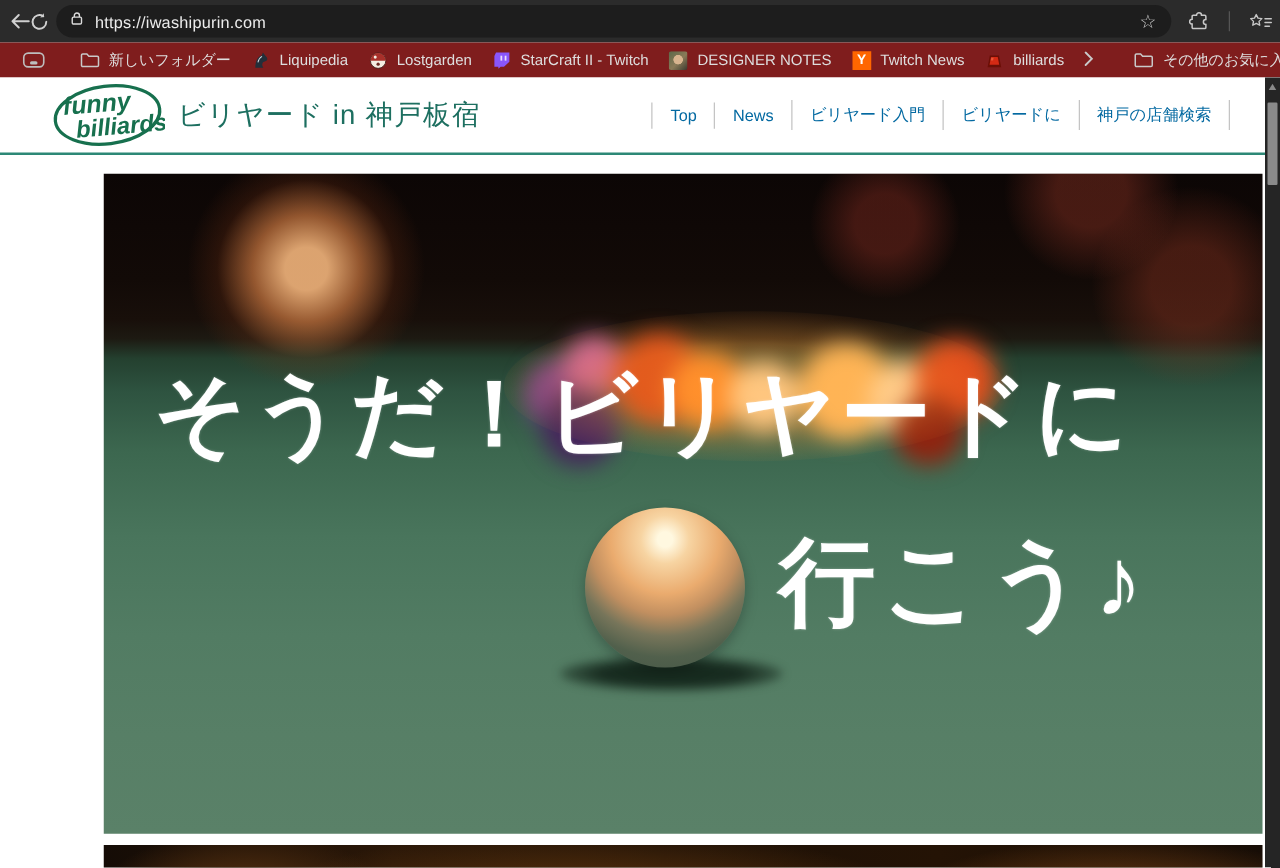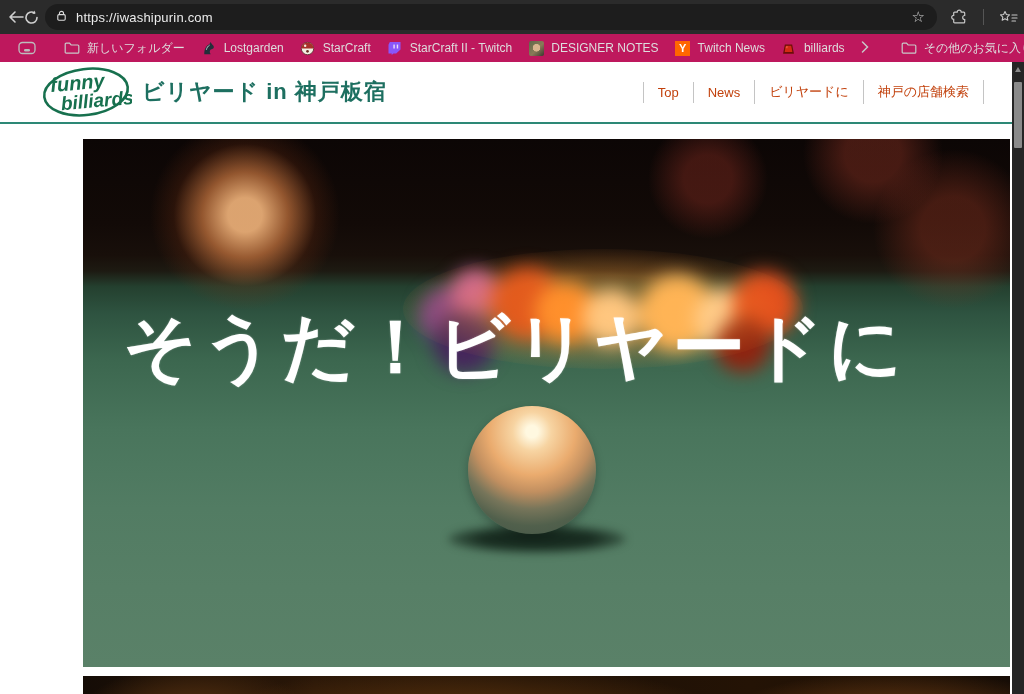--- a/index.html
+++ b/index.html
@@ -11,44 +11,44 @@
   .nav-btn { width:28px; height:28px; display:flex; align-items:center; justify-content:center; cursor:pointer; border-radius:4px; }
   .nav-btn svg { display:block; }
   .urlbar { flex:0 0 auto; width:892px; height:26px; margin-left:6px; background:#1d1d1d;
     border-radius:14px; display:flex; align-items:center; padding:0 10px; }
   .url-text { color:#ececec; font-size:13px; margin-left:8px; flex:1; letter-spacing:.2px; }
   .url-star { color:#cfcfcf; font-size:15px; padding:0 2px; cursor:pointer; }
   .chrome-right { display:flex; align-items:center; margin-left:8px; gap:10px; }
   .vdiv { width:1px; height:16px; background:#555; }
 
   
-  .bmbar { height:28px; background:#be185d; display:flex; align-items:center; padding:0 10px;
+  .bmbar { height:28px; background:#7f1d1d; display:flex; align-items:center; padding:0 10px;
     color:#dedede; font-size:12px; }
   .bm { display:flex; align-items:center; gap:7px; padding:3px 8px; border-radius:4px; cursor:pointer; white-space:nowrap; }
   .bm-ico { width:16px; height:16px; display:flex; align-items:center; justify-content:center; }
   .hn-ico { width:15px; height:15px; background:#ff6600; color:#fff; font-weight:bold; font-size:11px;
     display:flex; align-items:center; justify-content:center; }
   .dn-ico { width:15px; height:15px; border-radius:2px;
     background: radial-gradient(circle at 50% 45%, #d8b48e 0 32%, transparent 36%),
                 linear-gradient(135deg,#5c6848,#8a7a58 55%,#39382e); }
   .bm-spacer { margin-left:auto; }
   .bm-chev { padding:2px 8px; cursor:pointer; }
 
   
   .page { position:relative; width:1024px; height:632px; background:#fff; }
   .scrollbar { position:absolute; right:0; top:0; width:12px; height:632px; background:#252525; }
   .scroll-thumb { position:absolute; left:2px; top:20px; width:8px; height:66px; background:#8a8a8a; border-radius:1px; }
   .scroll-arrow { position:absolute; left:3px; top:5px; width:0; height:0;
     border-left:3px solid transparent; border-right:3px solid transparent; border-bottom:5px solid #8a8a8a; }
 
   .site-header { height:62px; display:flex; align-items:center; padding:0 28px 0 40px;
     border-bottom:2px solid #2d8876; width:1012px; }
-  .site-title { color:#1d6f60; font-size:22px; font-weight:bold; margin-left:10px; letter-spacing:1px; }
+  .site-title { color:#1d6f60; font-size:22px; font-weight:normal; margin-left:10px; letter-spacing:1px; }
   .site-nav { margin-left:auto; display:flex; align-items:center; font-size:13px; }
-  .site-nav a { color:#c2410c; text-decoration:none; padding:3px 14px; border-left:1px solid #c4c4c4; cursor:pointer; white-space:nowrap; }
+  .site-nav a { color:#0369a1; text-decoration:none; padding:3px 14px; border-left:1px solid #c4c4c4; cursor:pointer; white-space:nowrap; }
   .site-nav a:last-child { border-right:1px solid #c4c4c4;text-align:center; }
 
   
   .hero { position:absolute; left:83px; top:77px; width:927px; height:528px; overflow:hidden;
     background:
       radial-gradient(circle 95px at 162px 76px, rgba(255,190,130,.85) 0 18%, rgba(255,150,80,.55) 45%, rgba(120,50,20,.25) 75%, transparent 100%),
       radial-gradient(circle 60px at 625px 40px, rgba(120,40,30,.5) 0 40%, transparent 100%),
       radial-gradient(circle 70px at 790px 15px, rgba(140,50,35,.45) 0 40%, transparent 100%),
       radial-gradient(circle 80px at 870px 90px, rgba(150,55,35,.4) 0 40%, transparent 100%),
       linear-gradient(180deg, #0c0605 0%, #120a07 16%, #180f0a 22%, #1d1a12 25%,
@@ -58,21 +58,21 @@
   .ball { position:absolute; border-radius:50%; }
   .ball-glow { position:absolute; left:320px; top:110px; width:400px; height:120px; border-radius:50%;
     background:radial-gradient(ellipse, rgba(255,150,50,.35) 0 40%, transparent 75%); }
   .cueball { position:absolute; left:385px; top:267px; width:128px; height:128px; border-radius:50%;
     background: radial-gradient(circle at 50% 20%, #fff8e0 0 5%, #f7d4a2 16%, #eaab6e 36%, #c18f60 50%, #77755a 64%, #51604c 78%, #435446 100%);
     box-shadow: 0 4px 10px rgba(0,0,0,.25); }
   .cue-shadow { position:absolute; left:365px; top:386px; width:178px; height:28px; border-radius:50%;
     background:radial-gradient(ellipse, rgba(8,22,14,.8) 0 45%, rgba(10,26,16,.35) 70%, transparent 100%); filter:blur(4px); }
   .hero-line { position:absolute; color:#fff; font-weight:bold; white-space:nowrap;
     text-shadow:0 0 2px rgba(255,255,255,.35); }
-  .hero-line1 { left:40px; top:160px; font-size:73px; letter-spacing:4px; }
+  .hero-line1 { left:40px; top:144px; font-size:73px; letter-spacing:4px; }
   .hero-line2 { left:540px; top:276px; font-size:77px; letter-spacing:6px; }
 
   
   .img2 { position:absolute; left:83px; top:614px; width:927px; height:80px;
     background:
       radial-gradient(ellipse 300px 90px at 42% 95%, #9a6618 0 30%, rgba(90,50,12,.7) 60%, transparent 100%),
       radial-gradient(ellipse 200px 70px at 88% 80%, #6a3a12 0 35%, transparent 100%),
       radial-gradient(ellipse 120px 60px at 12% 60%, #4a2a0e 0 40%, transparent 100%),
       linear-gradient(90deg,#150c06,#2a1708 25%,#1c1007 48%,#241305 72%,#170d06 100%); }
 </style>
@@ -136,33 +136,33 @@
     <span>新しいフォルダー</span>
   </div>
 
   <div class="bm">
     <span class="bm-ico">
       <svg width="15" height="15" viewBox="0 0 16 16">
           <path d="M3.5 14C3.5 8.5 5.5 4.5 9 3.4L10 1l2.2 3c1.8 1.2 1.9 3 .8 4.1l-3 1.2c-1 2-.8 2.8.3 4.7z" fill="#232f3a"></path>
           <path d="M9.2 4.4C7.3 5.4 6.2 7.2 5.7 9.4" stroke="#cdd6dc" stroke-width=".9" fill="none"></path>
         </svg>
     </span>
-    <span>Lostgarden</span>
+    <span>Liquipedia</span>
   </div>
 
   <div class="bm">
     <span class="bm-ico">
       <svg width="15" height="15" viewBox="0 0 16 16">
           <circle cx="8" cy="8" r="6.6" fill="#f3ede2" stroke="#4a2420" stroke-width=".8"></circle>
           <path d="M1.5 8a6.5 6.5 0 0 1 13 0z" fill="#a8302a"></path>
           <circle cx="5.5" cy="5" r="1.3" fill="#f3ede2"></circle>
           <circle cx="8" cy="11" r="1.4" fill="#6a2a24"></circle>
         </svg>
     </span>
-    <span>StarCraft</span>
+    <span>Lostgarden</span>
   </div>
 
   <div class="bm">
     <span class="bm-ico">
       <svg width="15" height="15" viewBox="0 0 16 16">
           <path d="M3 1 1.6 4v9.2h3.4V15l1.9-1.8h2.9L14.4 9V1z" fill="#8956fb"></path>
           <rect x="6.8" y="3.8" width="1.5" height="4.2" fill="#e9defb"></rect>
           <rect x="10.4" y="3.8" width="1.5" height="4.2" fill="#e9defb"></rect>
         </svg>
     </span>
@@ -218,20 +218,21 @@
       <ellipse cx="46" cy="29" rx="42" ry="23" fill="none" stroke="#17704e" stroke-width="2.6" transform="rotate(-7 46 29)"></ellipse>
       <g transform="rotate(-5 46 29)" fill="#17704e" font-family="'Liberation Sans','DejaVu Sans',sans-serif" font-weight="bold" font-style="italic">
         <text x="11" y="26" font-size="20">funny</text>
         <text x="20" y="45" font-size="19">billiards</text>
       </g>
     </svg>
     <div class="site-title">ビリヤード in 神戸板宿</div>
     <nav class="site-nav">
       <a>Top</a>
       <a>News</a>
+      <a>ビリヤード入門</a>
       <a>ビリヤードに</a>
       <a>神戸の店舗検索</a>
     </nav>
   </div>
 
   <div class="hero">
     <div class="balls">
       <div class="ball" style="left:337px;top:148px;width:58px;height:58px;background:#7b3f8f;"></div>
       <div class="ball" style="left:368px;top:130px;width:48px;height:48px;background:#c75f9d;"></div>
       <div class="ball" style="left:350px;top:172px;width:62px;height:62px;background:#46265c;"></div>
@@ -240,20 +241,21 @@
       <div class="ball" style="left:500px;top:150px;width:56px;height:56px;background:#ffe0a8;"></div>
       <div class="ball" style="left:556px;top:136px;width:76px;height:76px;background:#ffc468;"></div>
       <div class="ball" style="left:612px;top:150px;width:60px;height:60px;background:#ffe9b8;"></div>
       <div class="ball" style="left:648px;top:132px;width:66px;height:66px;background:#e0481a;"></div>
       <div class="ball" style="left:632px;top:178px;width:55px;height:55px;background:#8f2410;"></div>
     </div>
     <div class="ball-glow"></div>
     <div class="cue-shadow"></div>
     <div class="cueball"></div>
     <div class="hero-line hero-line1">そうだ！ビリヤードに</div>
+    <div class="hero-line hero-line2">行こう♪</div>
   </div>
 
   <div class="img2"></div>
 
   <div class="scrollbar">
     <div class="scroll-arrow"></div>
     <div class="scroll-thumb"></div>
   </div>
 </div>
 

